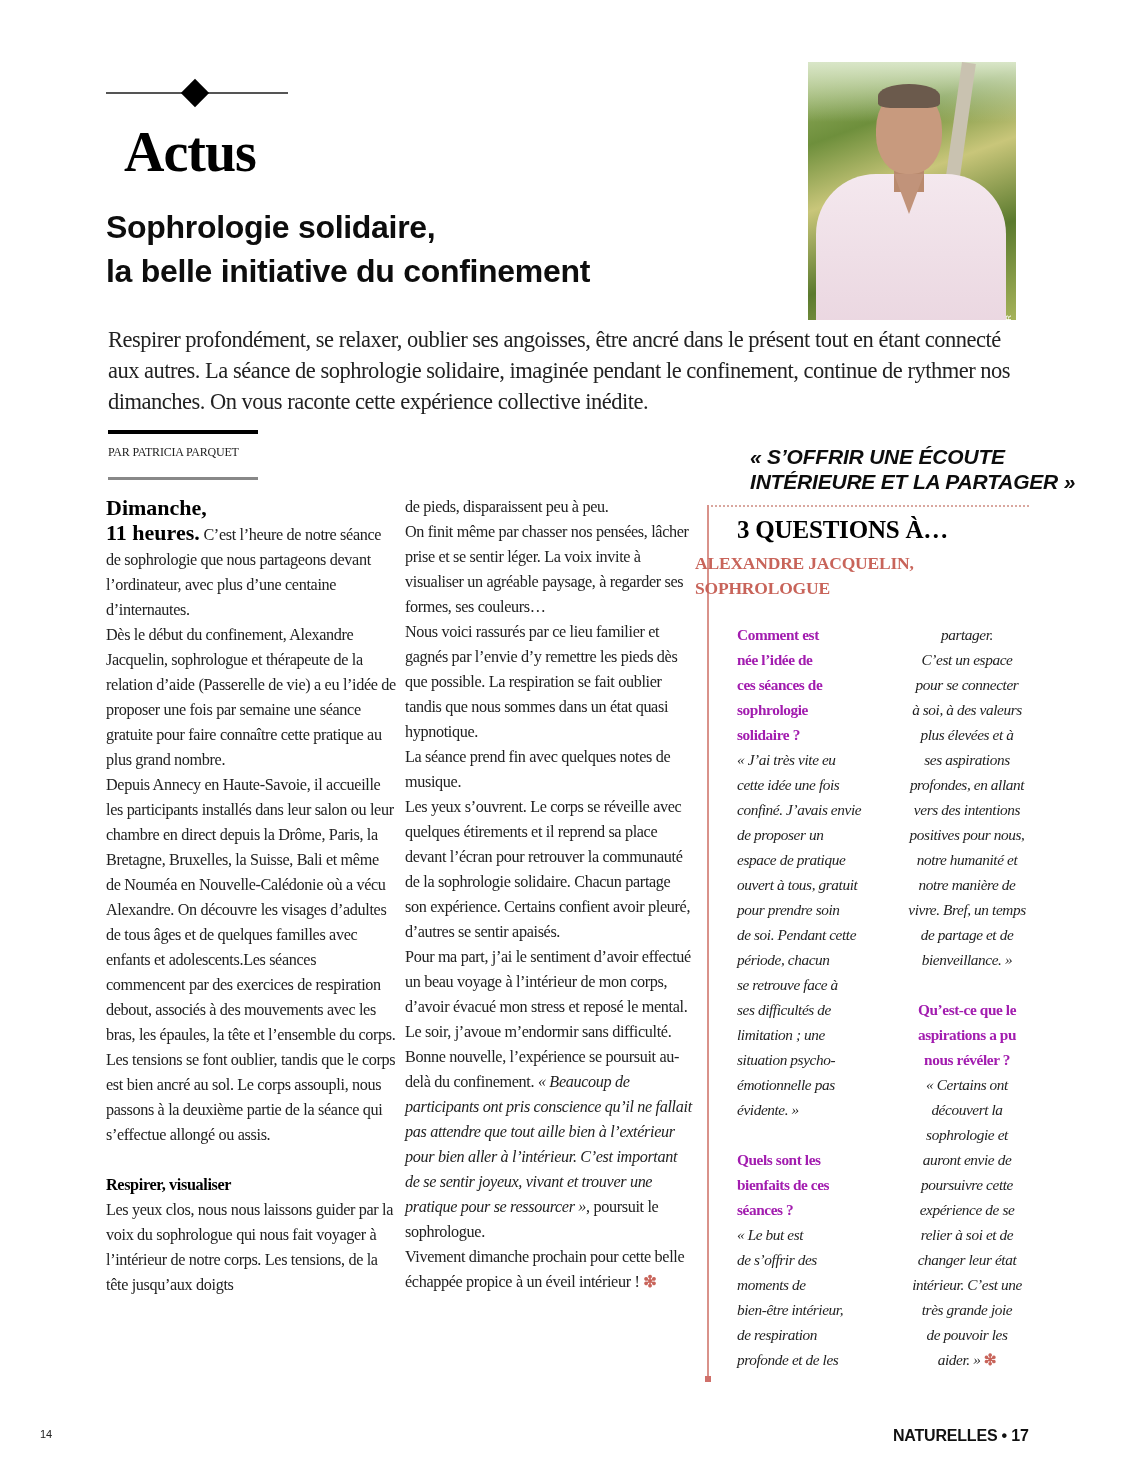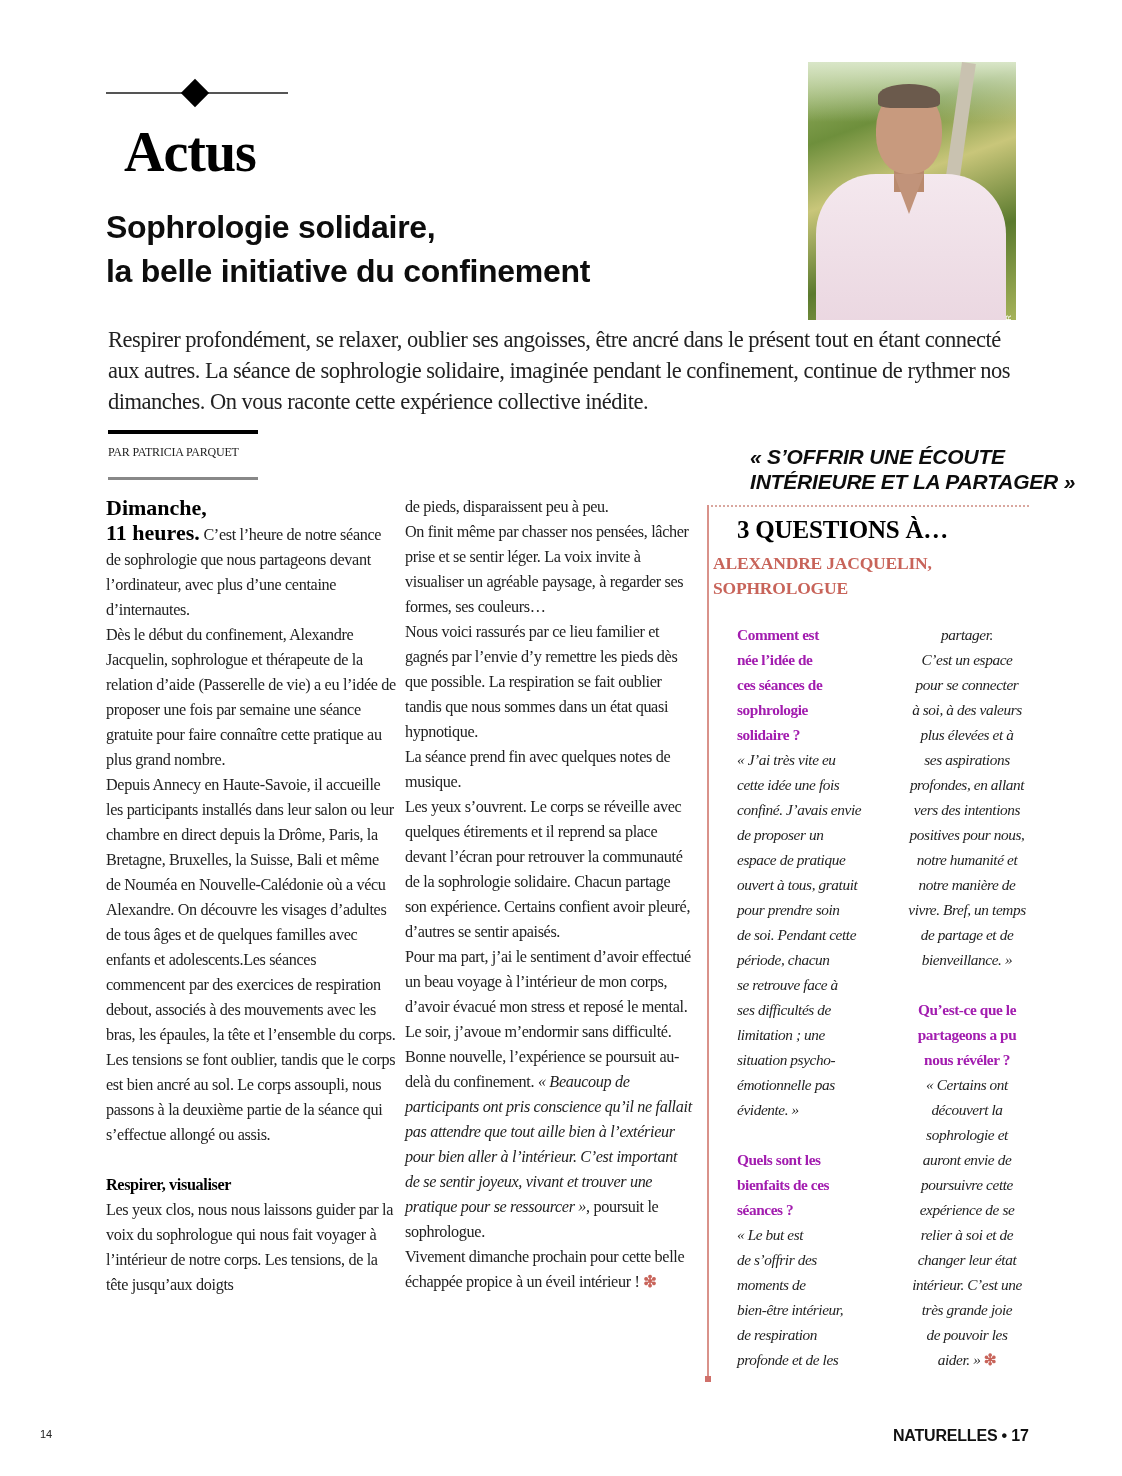--- a/index.html
+++ b/index.html
@@ -39,21 +39,21 @@
   .subhead { display: block; font-weight: bold; margin-top: 25px; color: #000; }
   .asterisk { color: #c8645a; font-weight: bold; }
 
   .pullquote { position: absolute; left: 750px; top: 444px; width: 340px; font-family: "Liberation Sans", sans-serif; font-weight: bold; font-style: italic; font-size: 21px; line-height: 25px; color: #0d0d0d; letter-spacing: -0.2px; }
 
   .box-top { position: absolute; left: 707px; top: 505px; width: 322px; height: 0; border-top: 2px dotted #d9a79f; }
   .box-left { position: absolute; left: 707px; top: 505px; width: 2px; height: 874px; background: #d9928a; }
   .box-end { position: absolute; left: 705px; top: 1376px; width: 6px; height: 6px; background: #d0706a; }
 
   .box-title { position: absolute; left: 737px; top: 516px; font-family: "Liberation Serif", serif; font-weight: bold; font-size: 25px; color: #000; letter-spacing: -0.2px; }
-  .box-sub { position: absolute; left: 713px; top: 551px; font-family: "Liberation Serif", serif; font-weight: bold; font-size: 17.5px; line-height: 25px; color: #c8645a; letter-spacing: -0.2px; }
+  .box-sub { position: absolute; left: 695px; top: 551px; font-family: "Liberation Serif", serif; font-weight: bold; font-size: 17.5px; line-height: 25px; color: #c8645a; letter-spacing: -0.2px; }
 
   .qcol { position: absolute; font-family: "Liberation Serif", serif; font-size: 15.3px; line-height: 25px; color: #222; letter-spacing: -0.4px; }
   .qcol-left { left: 737px; top: 622px; width: 148px; }
   .qcol-right { left: 893px; top: 622px; width: 148px; text-align: center; }
   .q { display: block; font-weight: bold; color: #a21caf; font-style: normal; white-space: pre-line; }
   .a { display: block; font-style: italic; white-space: pre-line; }
   .gap { display: block; height: 25px; }
 
   .folio-left { position: absolute; left: 40px; top: 1428px; font-family: "Liberation Sans", sans-serif; font-size: 11px; color: #222; }
   .folio-right { position: absolute; left: 893px; top: 1427px; font-family: "Liberation Sans", sans-serif; font-weight: bold; font-size: 16px; color: #111; letter-spacing: -0.2px; }
@@ -164,21 +164,21 @@
 profondes, en allant
 vers des intentions
 positives pour nous,
 notre humanité et
 notre manière de
 vivre. Bref, un temps
 de partage et de
 bienveillance. »</span>
   <span class="gap"></span>
   <span class="q">Qu’est-ce que le
-partageons a pu
+aspirations a pu
 nous révéler ?</span>
   <span class="a" style="white-space: normal;"><span style="white-space: pre-line;">« Certains ont
 découvert la
 sophrologie et
 auront envie de
 poursuivre cette
 expérience de se
 relier à soi et de
 changer leur état
 intérieur. C’est une

